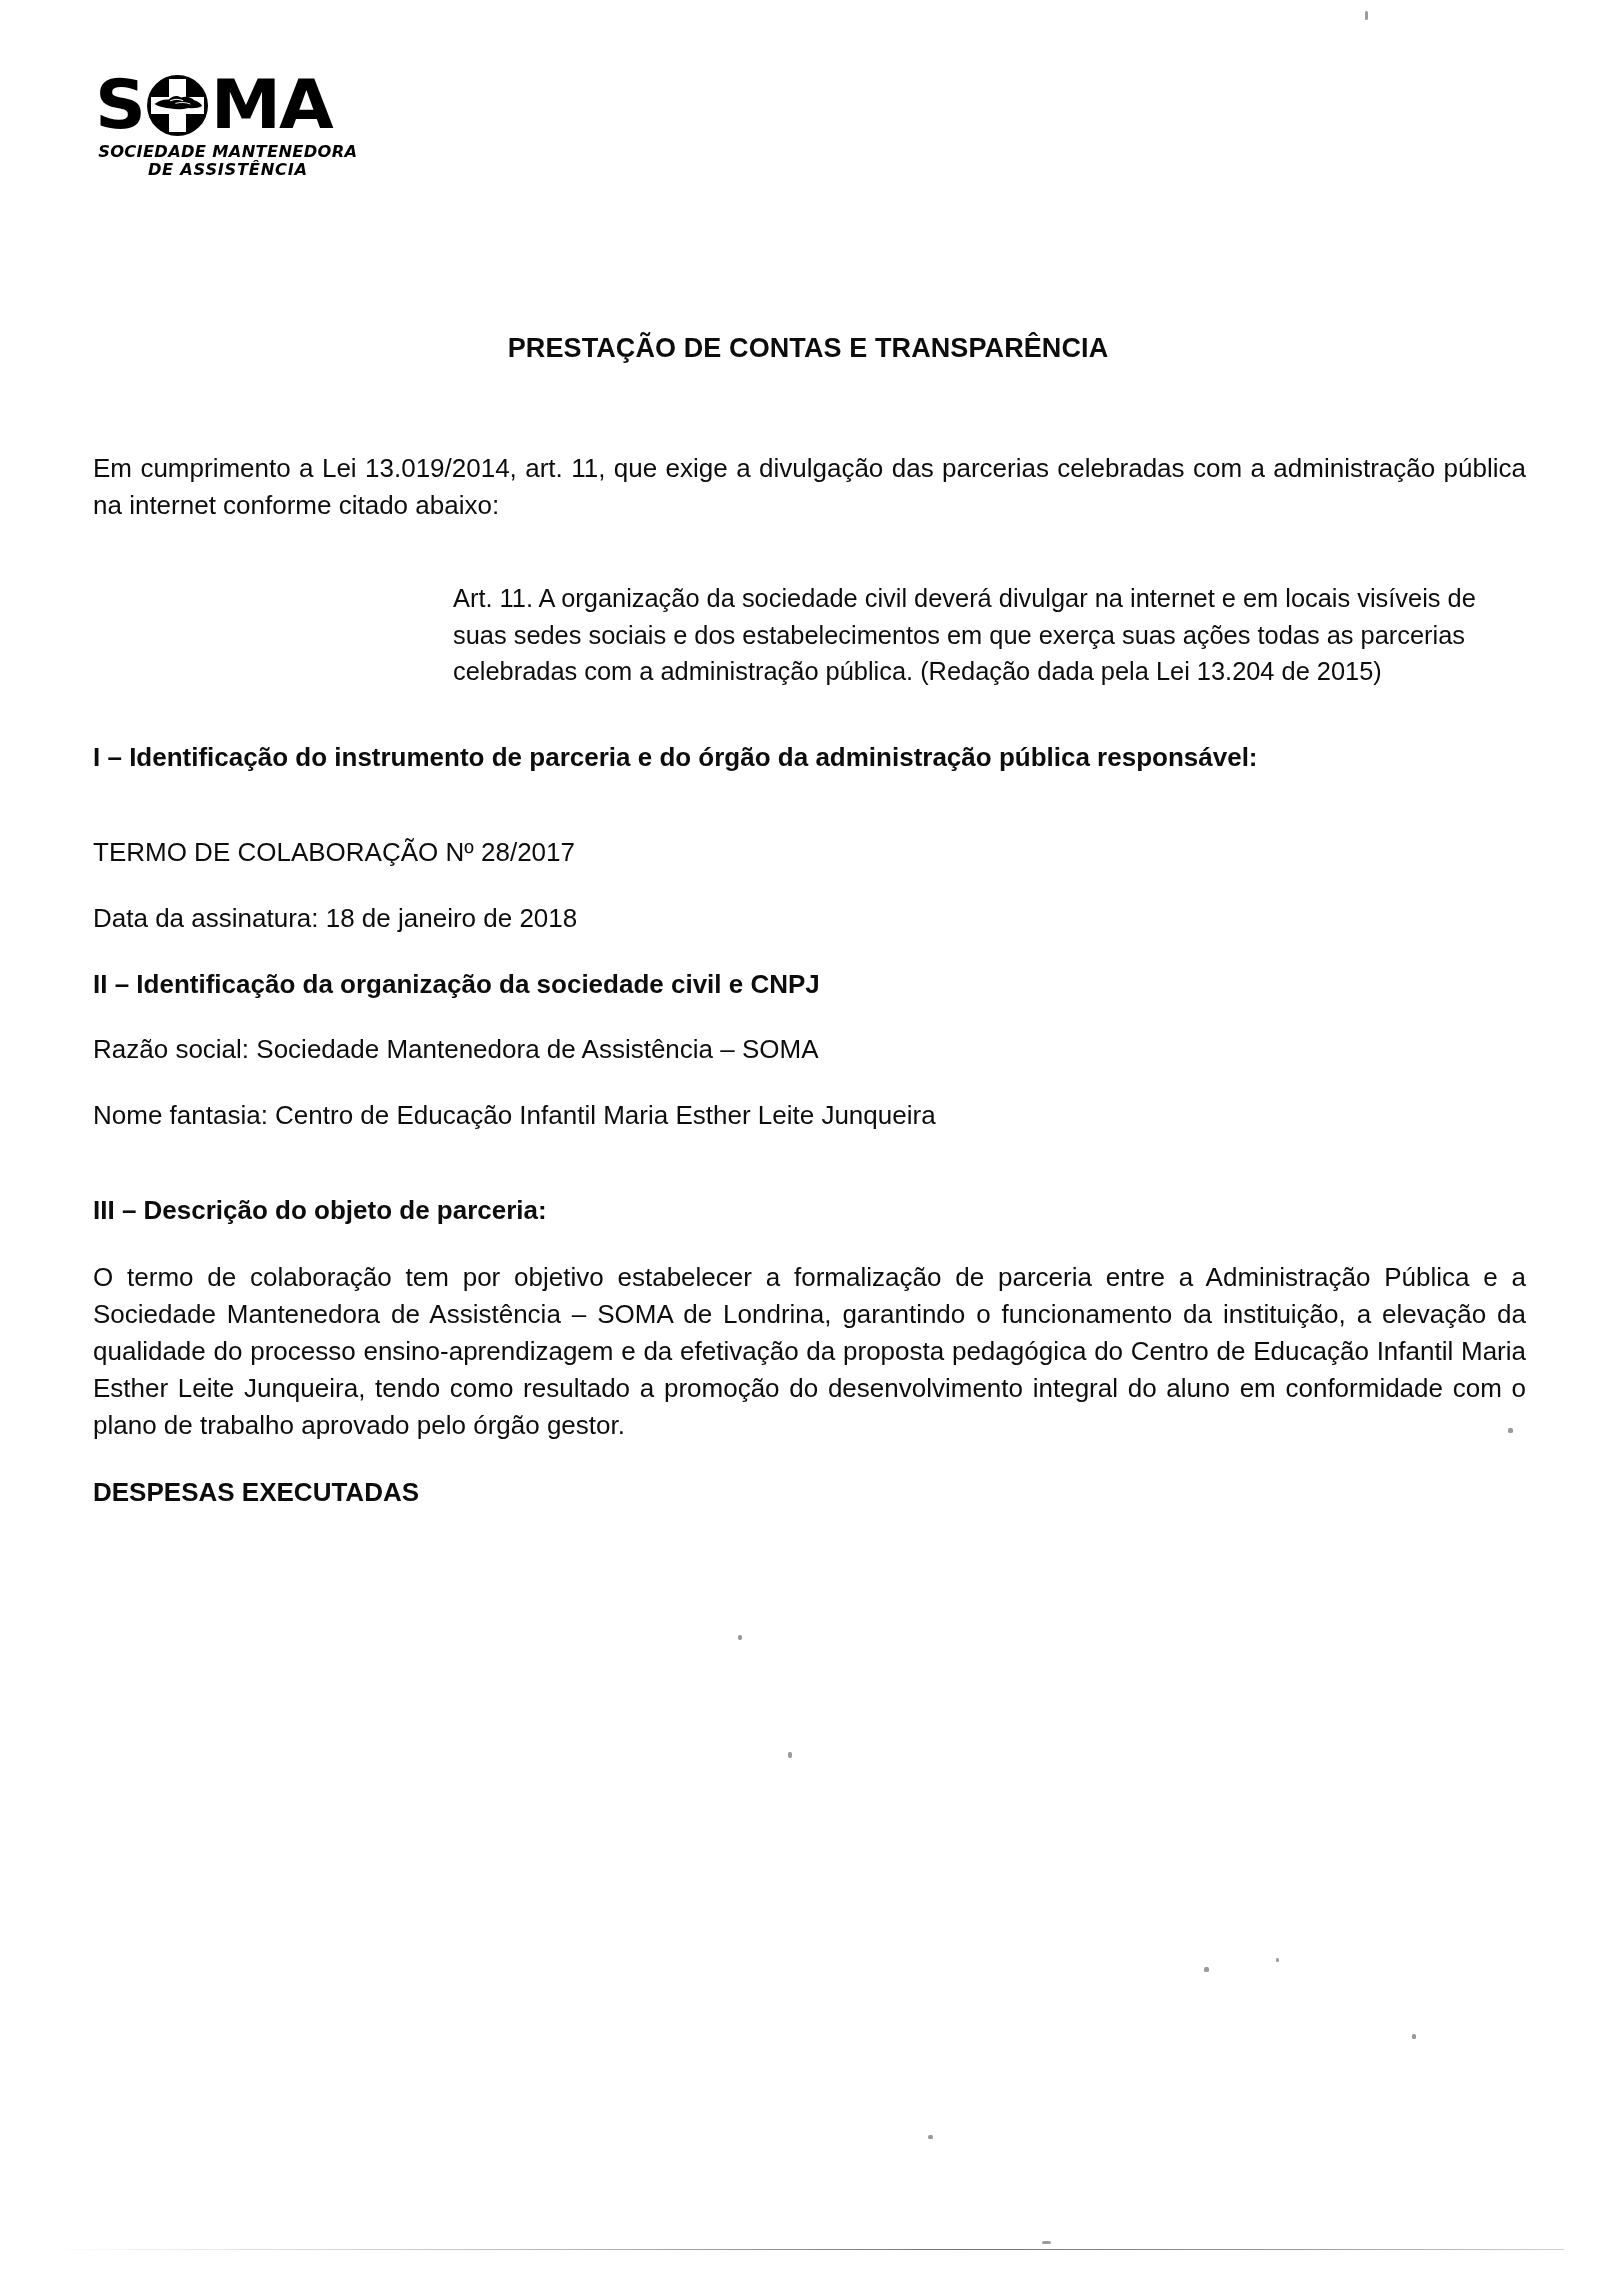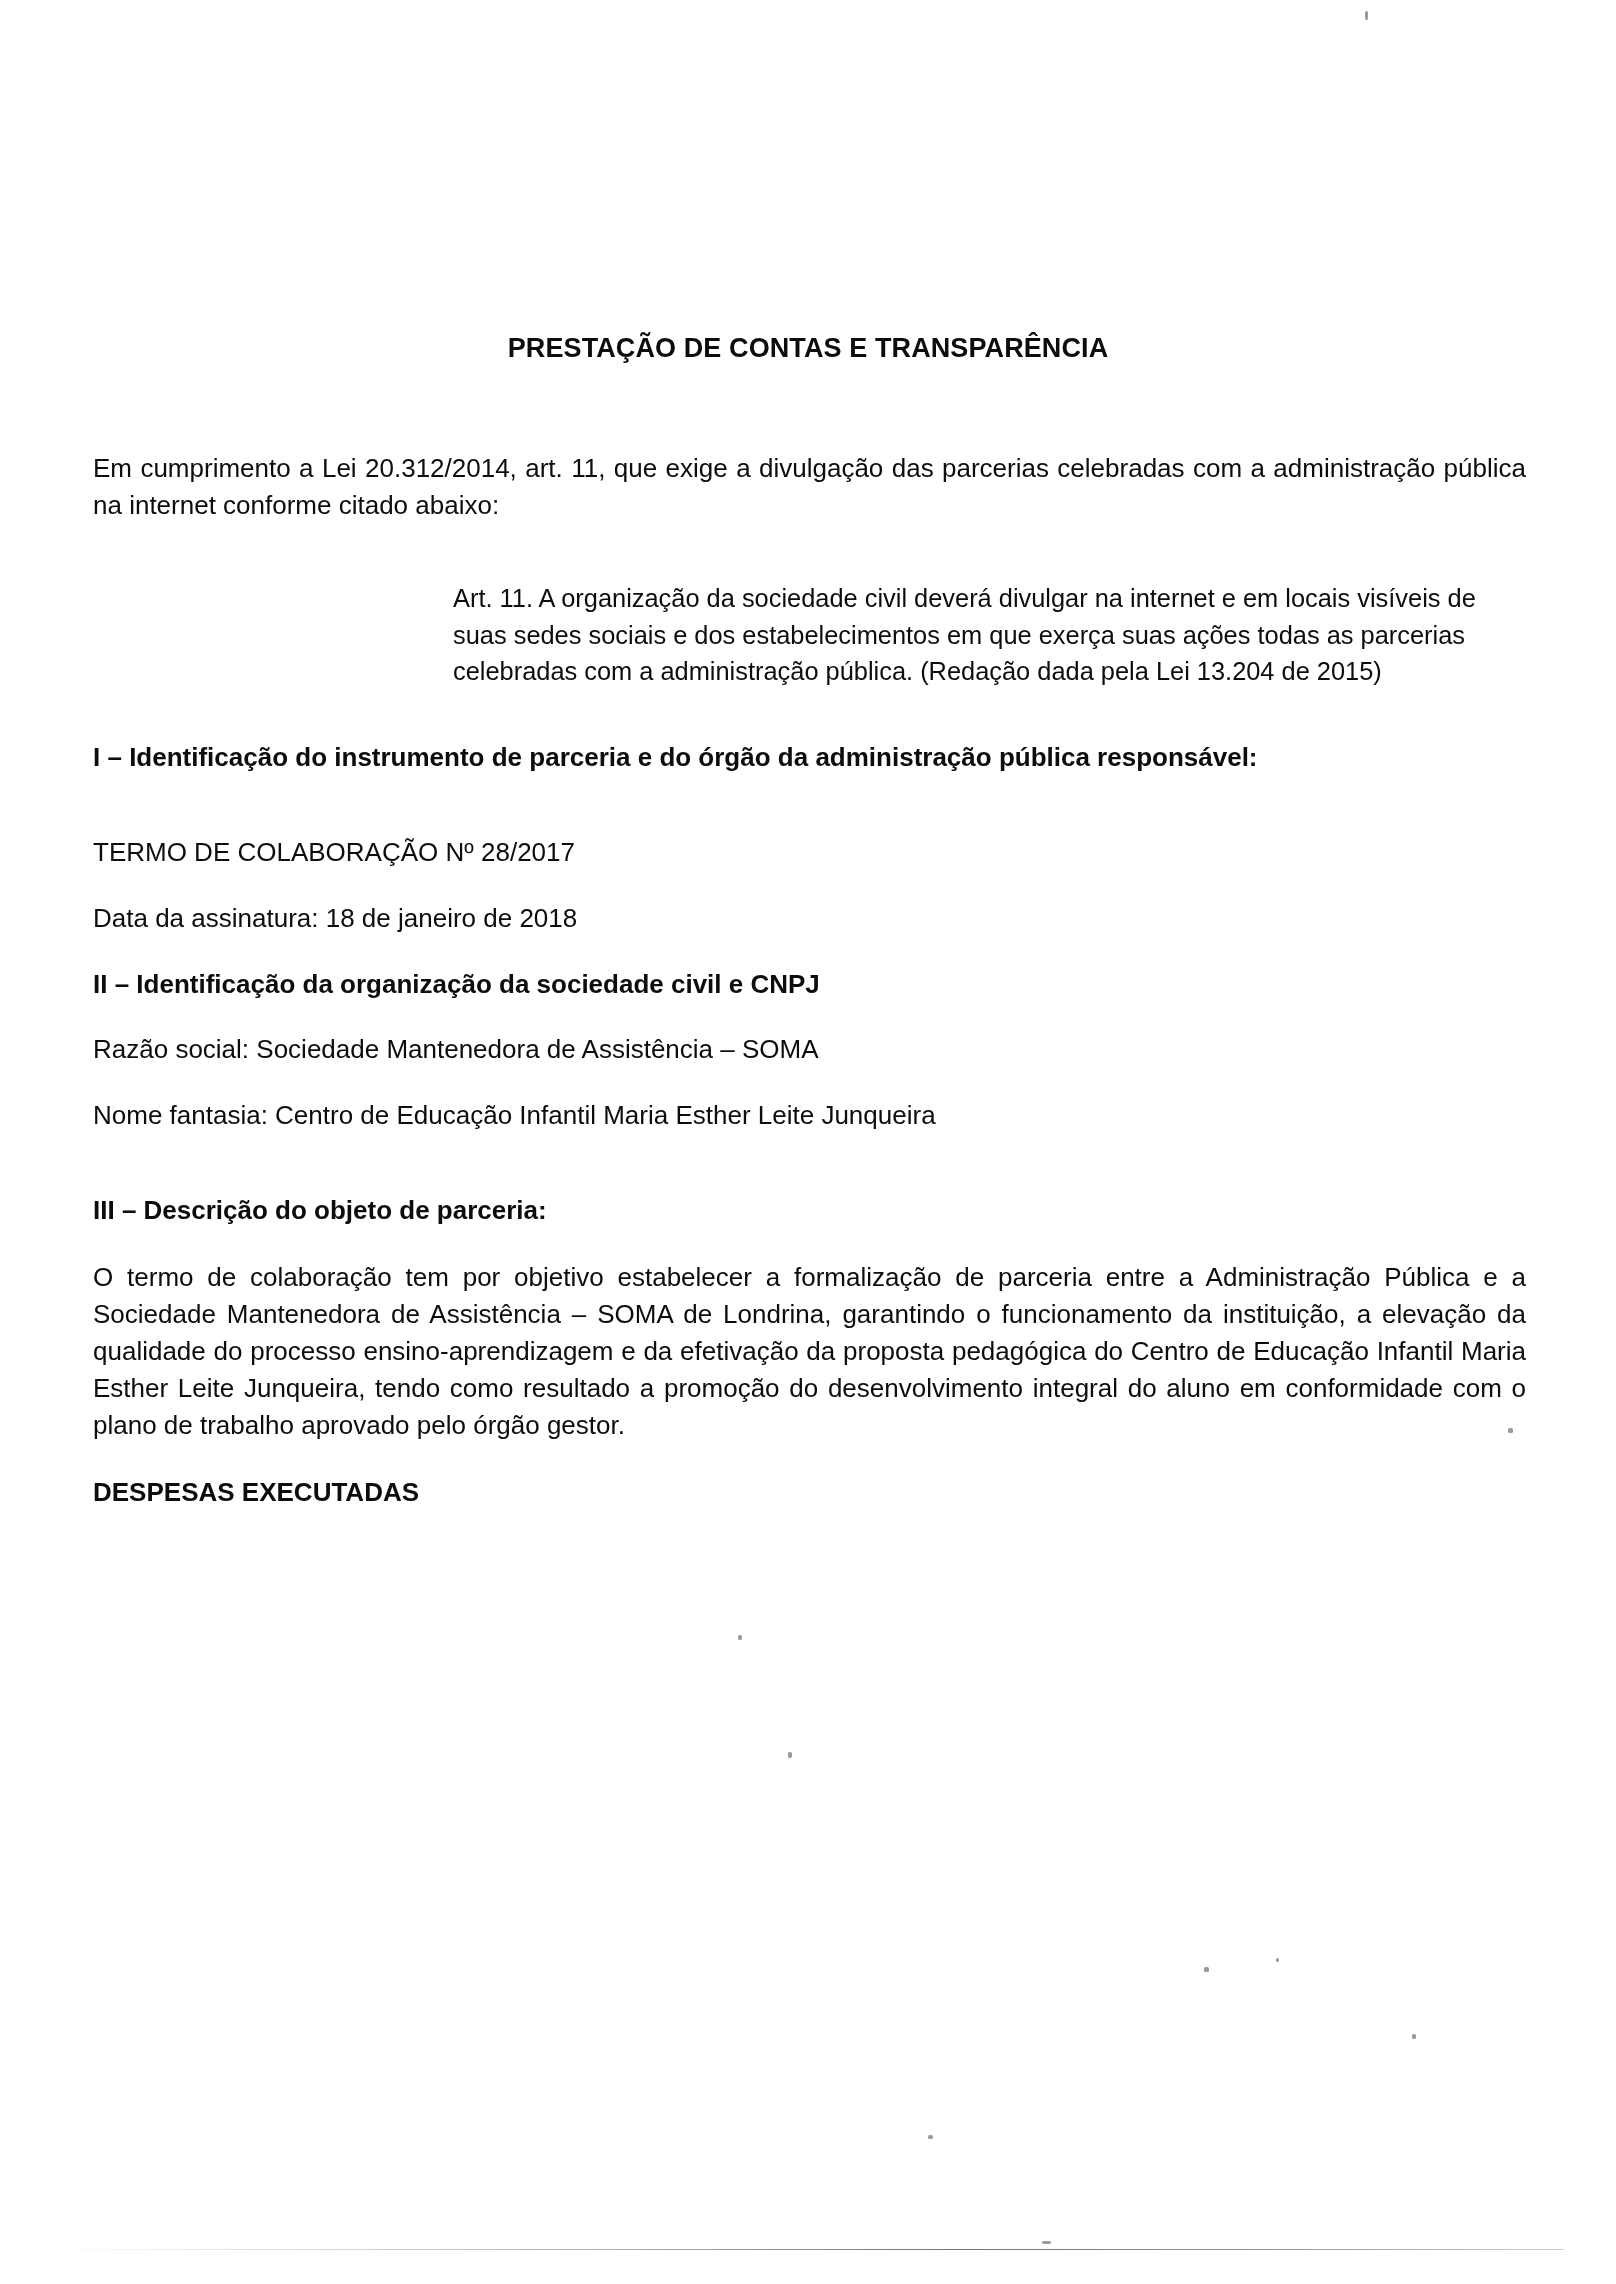--- a/index.html
+++ b/index.html
@@ -156,26 +156,48 @@
        rgba(0,0,0,0.40) 82%,
        rgba(0,0,0,0.18) 100%);
   }
   .speck { position: absolute; background: #9a9a9a; border-radius: 40%; }
 </style>
 </head>
 <body>
 
 <div class="page">
 
+  <div class="logo-block">
+    <div class="logo-wordmark">
+      <span class="logo-letter logo-s">S</span>
+      <span class="logo-mark">
+        <span class="disc"></span>
+        <span class="cross-v"></span>
+        <span class="cross-h"></span>
+        <svg class="hand" viewBox="0 0 76 30" xmlns="http://www.w3.org/2000/svg" aria-hidden="true">
+          <path d="M2,17 C8,12 16,9 24,10 C29,4 37,3 43,7 C50,4 58,6 63,11
+                   C69,13 74,16 75,20 C70,23 62,24 54,23 C46,25 36,26 27,24
+                   C18,23 8,21 2,17 Z" fill="#000000"></path>
+          <path d="M26,12 C32,9 40,9 46,12" stroke="#ffffff" stroke-width="1.6" fill="none"></path>
+          <path d="M34,16 C41,14 50,14 57,17" stroke="#ffffff" stroke-width="1.4" fill="none"></path>
+        </svg>
+      </span>
+      <span class="logo-letter logo-ma">MA</span>
+    </div>
+    <div class="logo-sub">
+      <div class="l1">SOCIEDADE MANTENEDORA</div>
+      <div class="l2">DE ASSISTÊNCIA</div>
+    </div>
+  </div>
 
   <div class="doc-title">PRESTAÇÃO DE CONTAS E TRANSPARÊNCIA</div>
 
   <div class="content">
 
-    <p class="para">Em cumprimento a Lei 20.312/2014, art. 11, que exige a divulgação das parcerias celebradas com a administração pública na internet conforme citado abaixo:</p>
+    <p class="para">Em cumprimento a Lei 13.019/2014, art. 11, que exige a divulgação das parcerias celebradas com a administração pública na internet conforme citado abaixo:</p>
 
     <div class="spacer-lg"></div>
 
     <p class="quote">Art. 11. A organização da sociedade civil deverá divulgar na internet e em locais visíveis de suas sedes sociais e dos estabelecimentos em que exerça suas ações todas as parcerias celebradas com a administração pública. (Redação dada pela Lei 13.204 de 2015)</p>
 
     <div class="spacer-sm"></div>
 
 
     <div class="line-gap"></div>
 

